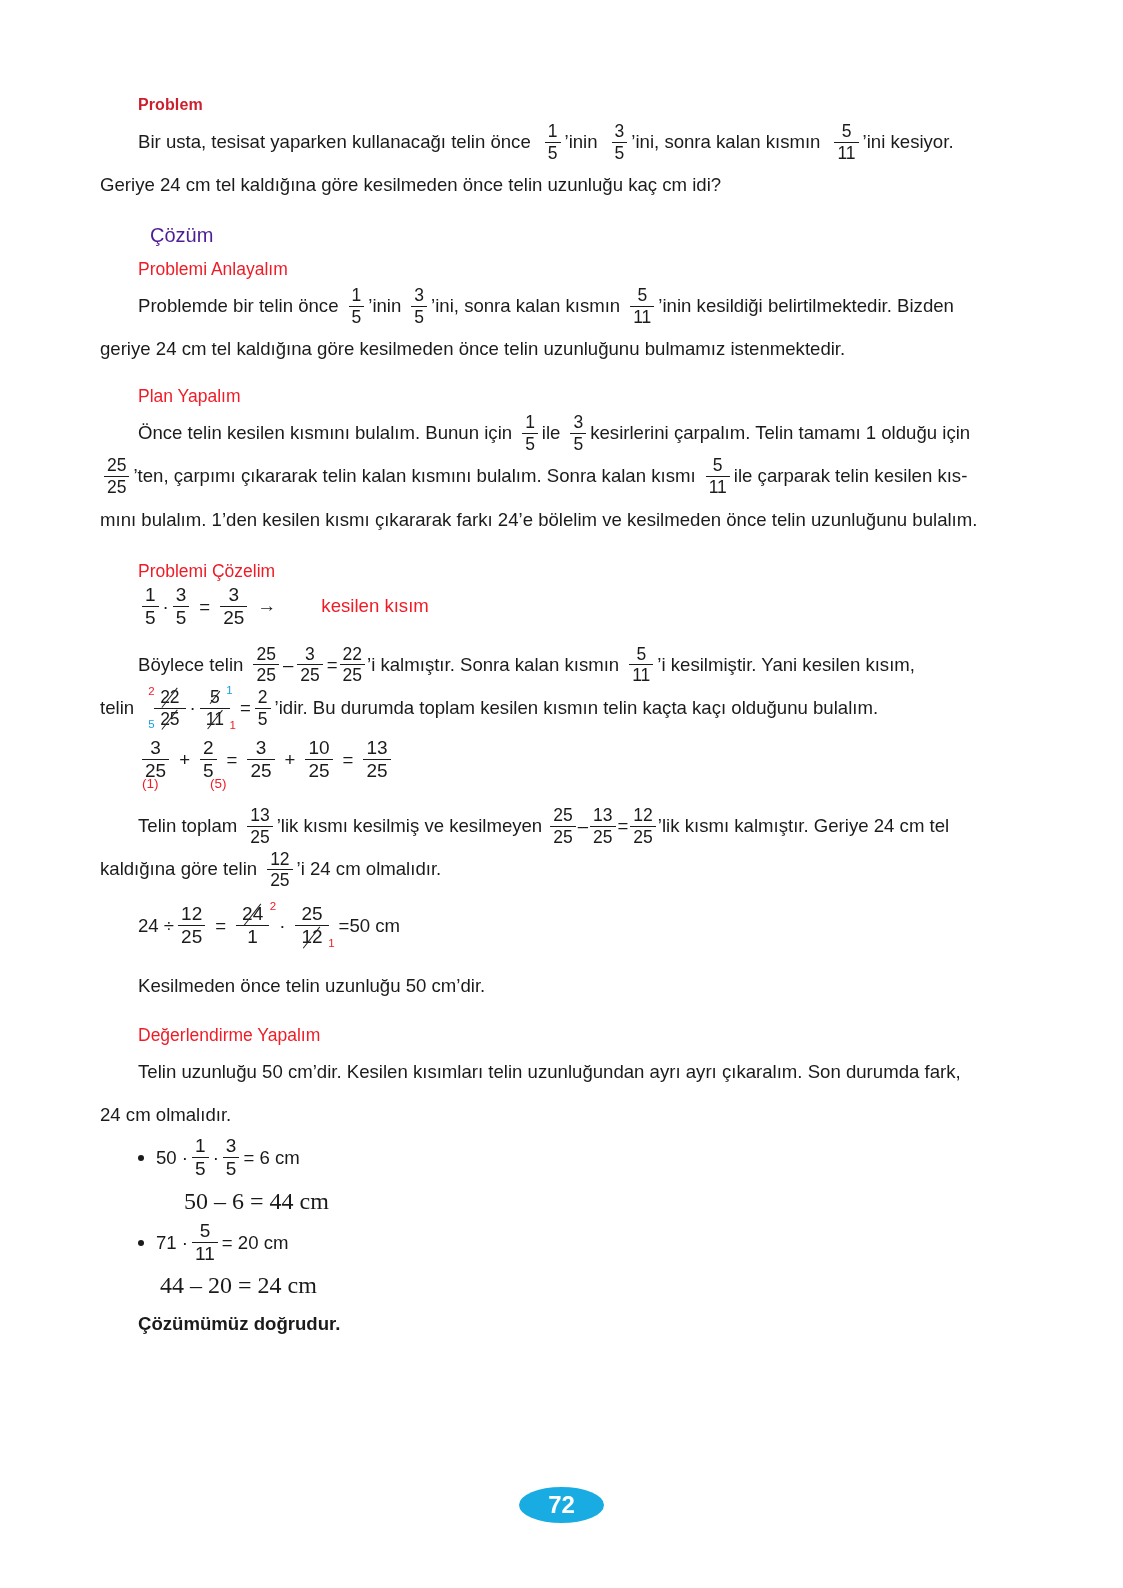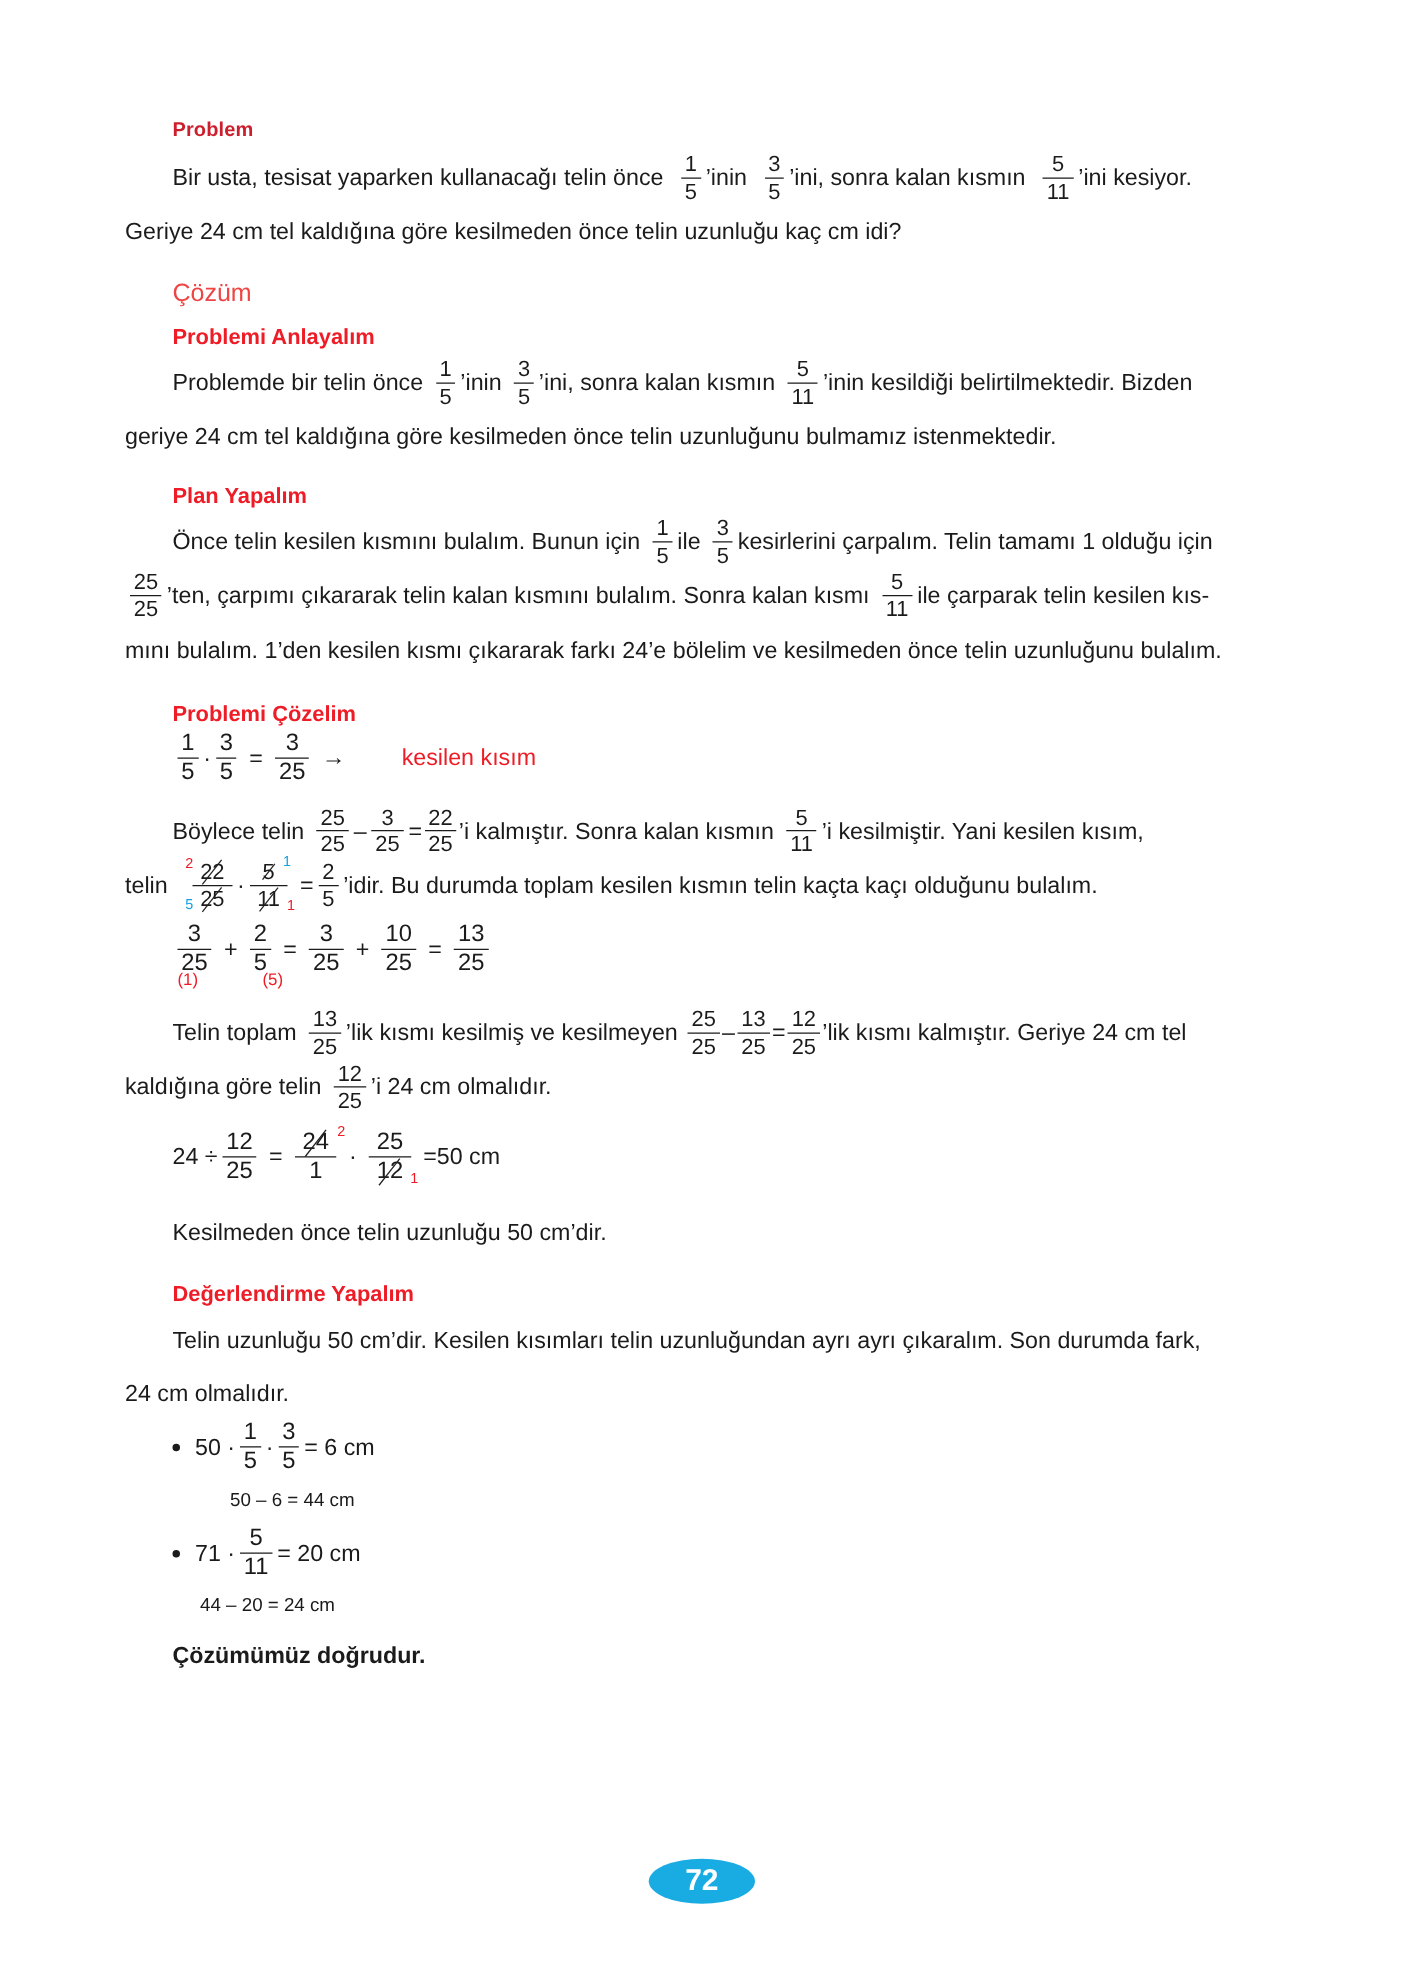--- a/index.html
+++ b/index.html
@@ -27,28 +27,28 @@
 
   
   .h-problem {
     color: #cc1f2d;
     font-weight: bold;
     font-size: 16px;
     margin: 0 0 6px 38px;
     letter-spacing: .1px;
   }
   .h-cozum {
-    color: #ef4444;
+    color: #4c1d95;
     font-weight: normal;
     font-size: 20px;
-    margin: 0 0 4px 38px;
+    margin: 0 0 4px 50px;
   }
   .h-sub {
     color: #ee1c26;
-    font-weight: bold;
+    font-weight: normal;
     font-size: 17.5px;
     margin: 0 0 4px 38px;
   }
 
   
   .para {
     font-size: 18.6px;
     line-height: 43px;
     text-align: left;
     color: #1b1b1b;
@@ -148,23 +148,24 @@
     display: inline-block;
     width: 6px; height: 6px;
     background: #1b1b1b;
     border-radius: 50%;
     vertical-align: middle;
     margin-right: 12px;
     position: relative;
     top: -1px;
   }
   .subline {
-    font-size: 15px;
+    font-size: 24px;
     line-height: 40px;
     margin-left: 84px;
+    font-family: Liberation Serif, serif;
   }
 
   
   .pagenum {
     position: absolute;
     left: 519px;
     top: 1487px;
     width: 85px;
     height: 36px;
     background: #19ace3;

